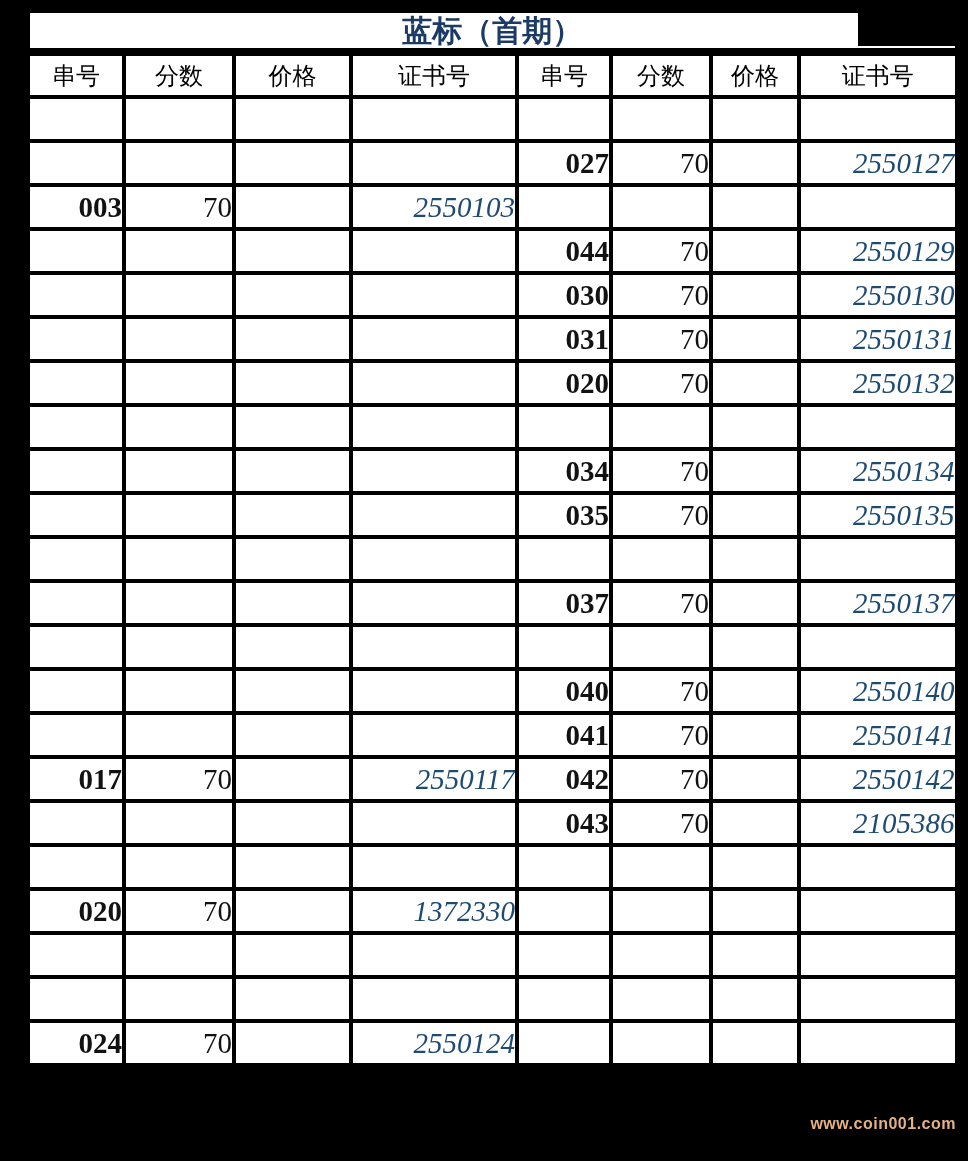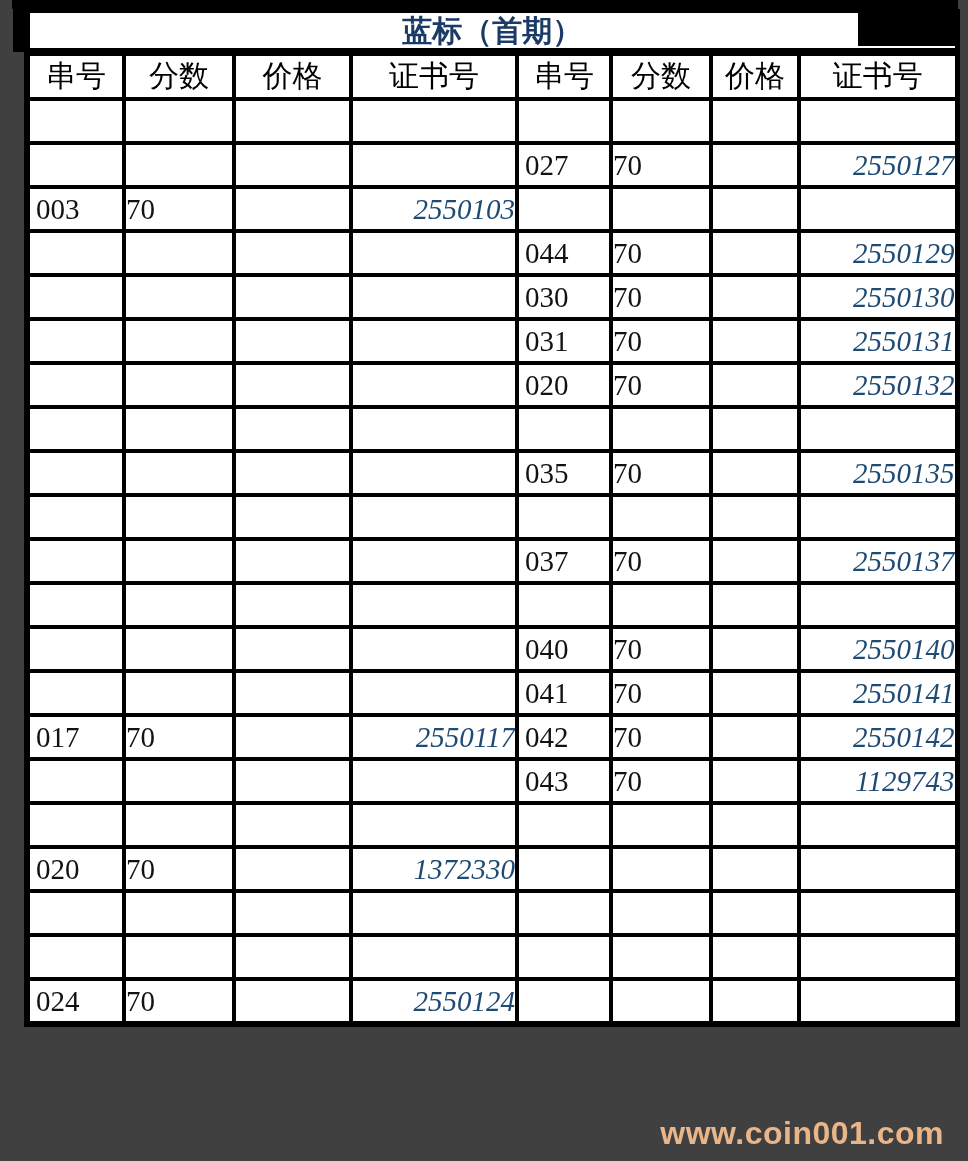--- a/index.html
+++ b/index.html
@@ -1,49 +1,49 @@
 <!DOCTYPE html>
 <html><head>
 <meta charset="utf-8">
 <style>
   html,body{margin:0;padding:0;background:#ffffff;}
   .screen{
-    position:relative;width:968px;height:1161px;background:#404040;
+    position:relative;width:968px;height:1161px;background:#000000;
     overflow:hidden;font-family:"Liberation Sans",sans-serif;
   }
   
   .topbar{position:absolute;left:12px;top:0;width:946px;height:9px;background:#000;}
   
   .lefttab{position:absolute;left:13px;top:0;width:17px;height:52px;background:#000;}
   
   .rightblock{position:absolute;left:858px;top:0;width:100px;height:46px;background:#000;z-index:3;}
 
   table.grid{
     position:absolute;left:24px;top:9px;width:934px;
     border-collapse:collapse;table-layout:fixed;background:#fff;
     border:5px solid #000;border-left-width:6px;border-bottom-width:6px;border-top:none;
   }
   .grid td,.grid th{border:4px solid #000;overflow:hidden;white-space:nowrap;padding:0;}
   td.title-cell{
     border-bottom:8px solid #000;height:35px;text-align:center;
     color:#1b3a66;font-size:30px;font-weight:600;line-height:34px;
   }
   .grid th{
-    height:39px;font-size:30px;font-weight:500;color:#000;text-align:center;
+    height:39px;font-size:24px;font-weight:500;color:#000;text-align:center;
     background:#fff;
   }
   td.data{height:40px;font-family:"Liberation Serif",serif;font-size:29px;background:#fff;}
-  td.serial{text-align:left;padding-left:6px;color:#121212;}
-  td.score{text-align:left;color:#121212;}
+  td.serial{text-align:right;padding-left:6px;color:#121212;font-weight:bold;}
+  td.score{text-align:right;color:#121212;}
   td.price{}
   td.cert{text-align:right;padding-left:10px;color:#1e4a73;font-style:italic;}
 
   .watermark{
-    position:absolute;right:24px;top:1115px;z-index:6;
-    font-size:32px;font-weight:bold;color:#f8c091;opacity:0.92;
+    position:absolute;right:12px;top:1115px;z-index:6;
+    font-size:16px;font-weight:bold;color:#f8c091;opacity:0.92;
     font-family:"Liberation Sans",sans-serif;letter-spacing:0.5px;
   }
 </style>
 </head>
 <body>
 
 <div class="screen">
   <div class="topbar"></div>
   <div class="lefttab"></div>
   <div class="rightblock"></div>
@@ -151,20 +151,30 @@
           <td class="data serial"></td>
           <td class="data score"></td>
           <td class="data price"></td>
           <td class="data cert"></td>
         </tr>
         <tr>
           <td class="data serial"></td>
           <td class="data score"></td>
           <td class="data price"></td>
           <td class="data cert"></td>
+          <td class="data serial">034</td>
+          <td class="data score">70</td>
+          <td class="data price"></td>
+          <td class="data cert">2550134</td>
+        </tr>
+        <tr>
+          <td class="data serial"></td>
+          <td class="data score"></td>
+          <td class="data price"></td>
+          <td class="data cert"></td>
           <td class="data serial">035</td>
           <td class="data score">70</td>
           <td class="data price"></td>
           <td class="data cert">2550135</td>
         </tr>
         <tr>
           <td class="data serial"></td>
           <td class="data score"></td>
           <td class="data price"></td>
           <td class="data cert"></td>
@@ -224,21 +234,21 @@
           <td class="data cert">2550142</td>
         </tr>
         <tr>
           <td class="data serial"></td>
           <td class="data score"></td>
           <td class="data price"></td>
           <td class="data cert"></td>
           <td class="data serial">043</td>
           <td class="data score">70</td>
           <td class="data price"></td>
-          <td class="data cert">1129743</td>
+          <td class="data cert">2105386</td>
         </tr>
         <tr>
           <td class="data serial"></td>
           <td class="data score"></td>
           <td class="data price"></td>
           <td class="data cert"></td>
           <td class="data serial"></td>
           <td class="data score"></td>
           <td class="data price"></td>
           <td class="data cert"></td>

